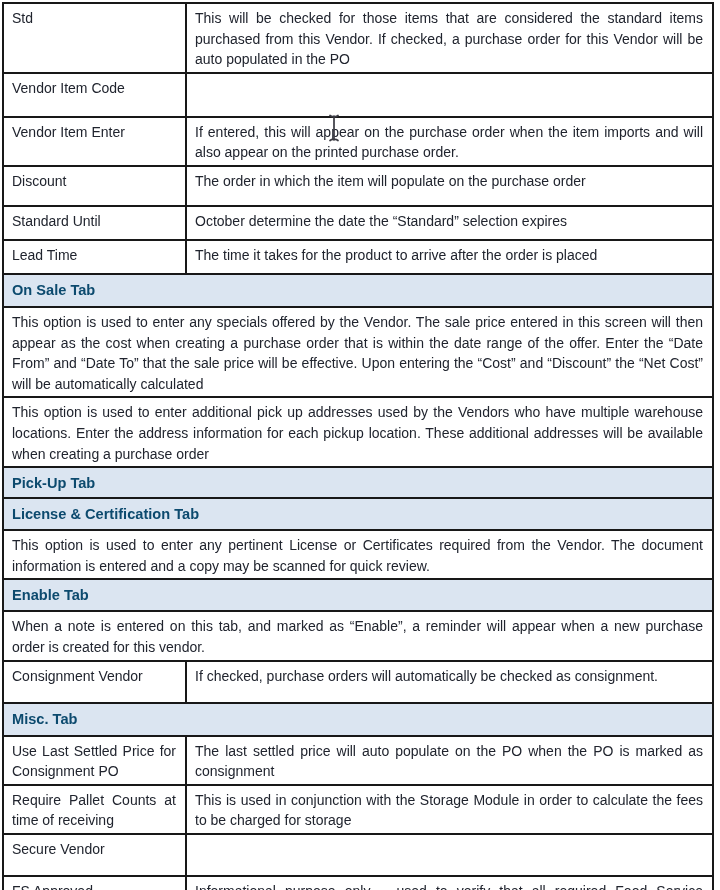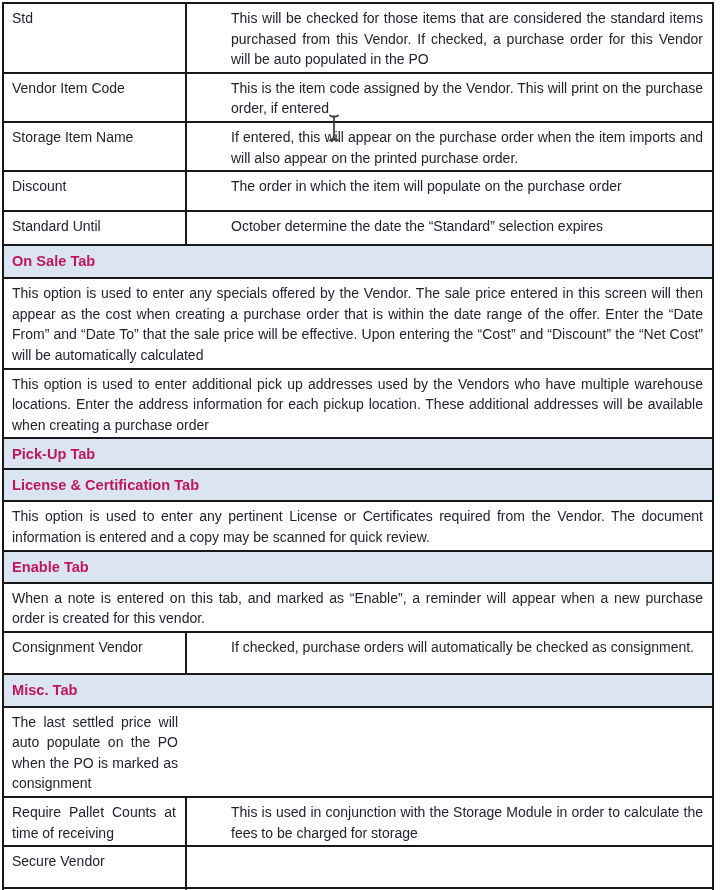--- a/index.html
+++ b/index.html
@@ -12,74 +12,76 @@
     position:absolute;left:2px;top:2px;width:712px;
     border:2px solid #181818;
     box-sizing:border-box;
     background:#ffffff;
   }
   .row{
     display:grid;
     grid-template-columns:183px 1fr;
     border-top:2px solid #181818;
     box-sizing:border-box;
-    gap:36px;
   }
   .row:first-child{border-top:none;}
   .row.full{grid-template-columns:1fr;}
   .cell{
     padding:4px 9px 2px 8px;
     font-size:14px;
     line-height:20.6px;
     color:#20242e;
     box-sizing:border-box;
     overflow:hidden;
   }
   .label{
     border-right:2px solid #181818;
     text-align:justify;
   }
   .desc{text-align:justify;}
   .hrow{background:#dbe5f1;}
   .head{
     font-weight:bold;
-    color:#be185d;
+    color:#0c4a6e;
     font-size:14.6px;
     padding-top:5px;
   }
   .cursor{
     position:absolute;left:327px;top:113px;
     width:14px;height:30px;
     pointer-events:none;
   }
 </style>
 </head>
 <body>
 
 <div class="doc-table">
 
   <div class="row" style="min-height:60px">
     <div class="cell label">Std</div>
     <div class="cell desc">This will be checked for those items that are considered the standard items purchased from this Vendor.  If checked, a purchase order for this Vendor will be auto populated in the PO</div>
   </div>
   <div class="row" style="min-height:44px">
     <div class="cell label">Vendor Item Code</div>
-    <div class="cell desc">This is the item code assigned by the Vendor.  This will print on the purchase order, if entered</div>
   </div>
   <div class="row" style="min-height:40px">
-    <div class="cell label">Storage Item Name</div>
+    <div class="cell label">Vendor Item Enter</div>
     <div class="cell desc">If entered, this will appear on the purchase order when the item imports and will also appear on the printed purchase order.</div>
   </div>
   <div class="row" style="min-height:40px">
     <div class="cell label">Discount</div>
     <div class="cell desc">The order in which the item will populate on the purchase order</div>
   </div>
   <div class="row" style="min-height:34px">
     <div class="cell label">Standard Until</div>
     <div class="cell desc">October determine the date the “Standard” selection expires</div>
+  </div>
+  <div class="row" style="min-height:34px">
+    <div class="cell label">Lead Time</div>
+    <div class="cell desc">The time it takes for the product to arrive after the order is placed</div>
   </div>
 
   <div class="row full hrow" style="min-height:33px">
     <div class="cell head">On Sale Tab</div>
   </div>
   <div class="row full" style="min-height:83px">
     <div class="cell desc">This option is used to enter any specials offered by the Vendor.  The sale price entered in this screen will then appear as the cost when creating a purchase order that is within the date range of the offer.  Enter the “Date From” and “Date To” that the sale price will be effective.  Upon entering the “Cost” and “Discount” the “Net Cost” will be automatically calculated</div>
   </div>
 
   <div class="row full" style="min-height:62px">
@@ -104,20 +106,21 @@
   </div>
 
   <div class="row" style="min-height:42px">
     <div class="cell label">Consignment Vendor</div>
     <div class="cell desc">If checked, purchase orders will automatically be checked as consignment.</div>
   </div>
   <div class="row full hrow" style="min-height:33px">
     <div class="cell head">Misc. Tab</div>
   </div>
   <div class="row" style="min-height:42px">
+    <div class="cell label">Use Last Settled Price for Consignment PO</div>
     <div class="cell desc">The last settled price will auto populate on the PO when the PO is marked as consignment</div>
   </div>
   <div class="row" style="min-height:41px">
     <div class="cell label">Require Pallet Counts at time of receiving</div>
     <div class="cell desc">This is used in conjunction with the Storage Module in order to calculate the fees to be charged for storage</div>
   </div>
   <div class="row" style="min-height:42px">
     <div class="cell label">Secure Vendor</div>
   </div>
   <div class="row" style="min-height:42px">

